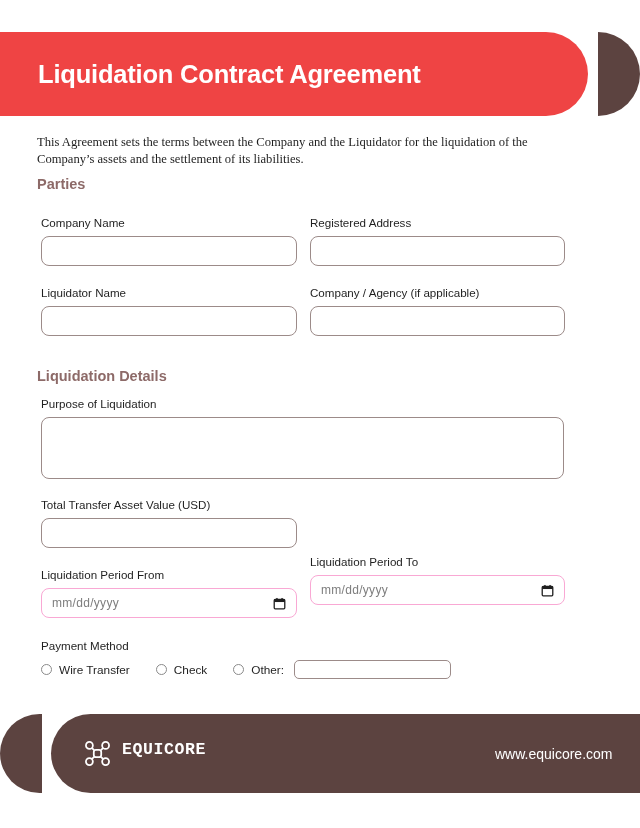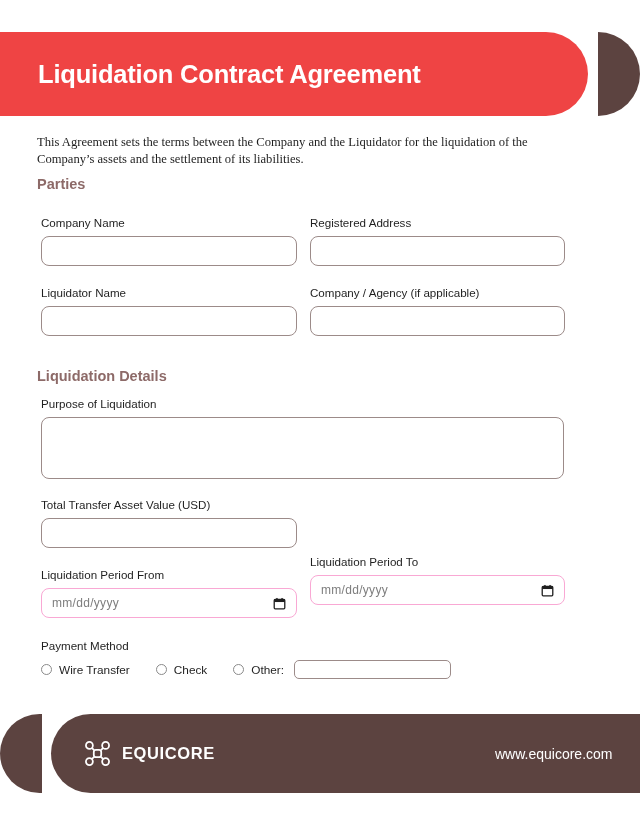--- a/index.html
+++ b/index.html
@@ -193,22 +193,23 @@
     left: 51px; top: 0;
     width: 589px; height: 79px;
     background: #5c4340;
     border-top-left-radius: 40px;
     border-bottom-left-radius: 40px;
     display: flex;
     align-items: center;
   }
   .brand {
     display: flex;
-    align-items: center;
+    align-items: flex-start;
     margin-left: 33px;
+    font-family: Liberation Mono, monospace;
   }
   .brand-icon { width: 27px; height: 27px; flex: none; }
   .brand-name {
     color: #ffffff;
     font-size: 16.5px;
     font-weight: bold;
     letter-spacing: 0.6px;
     margin-left: 11px;
   }
   .footer-url {

